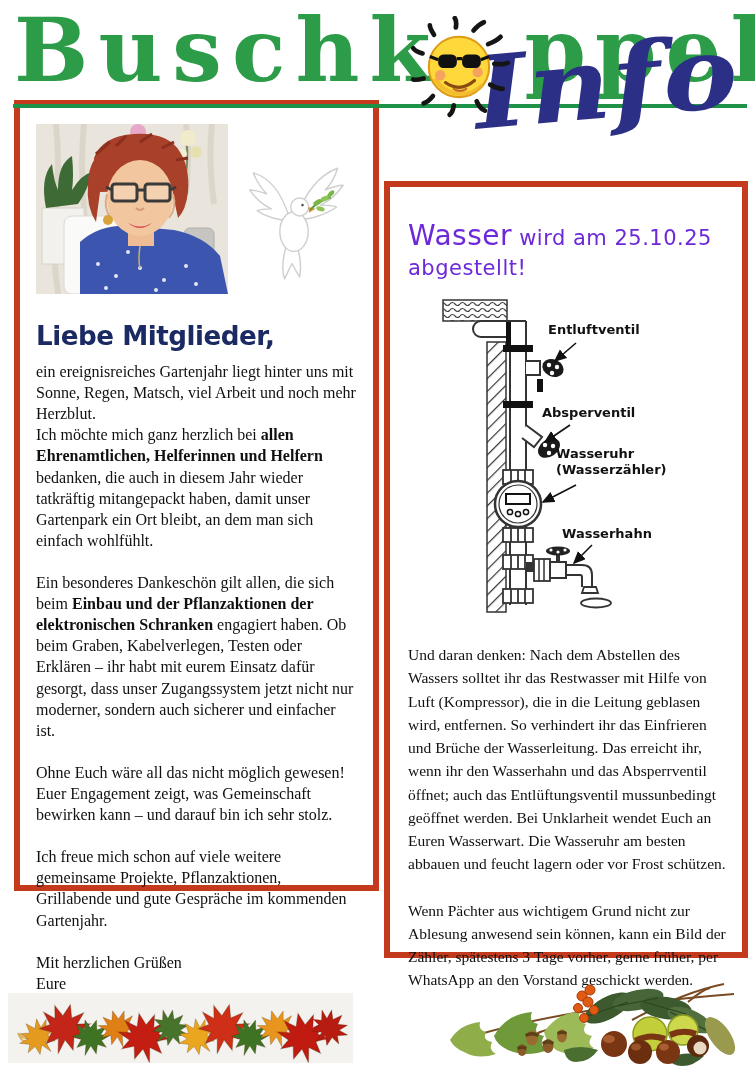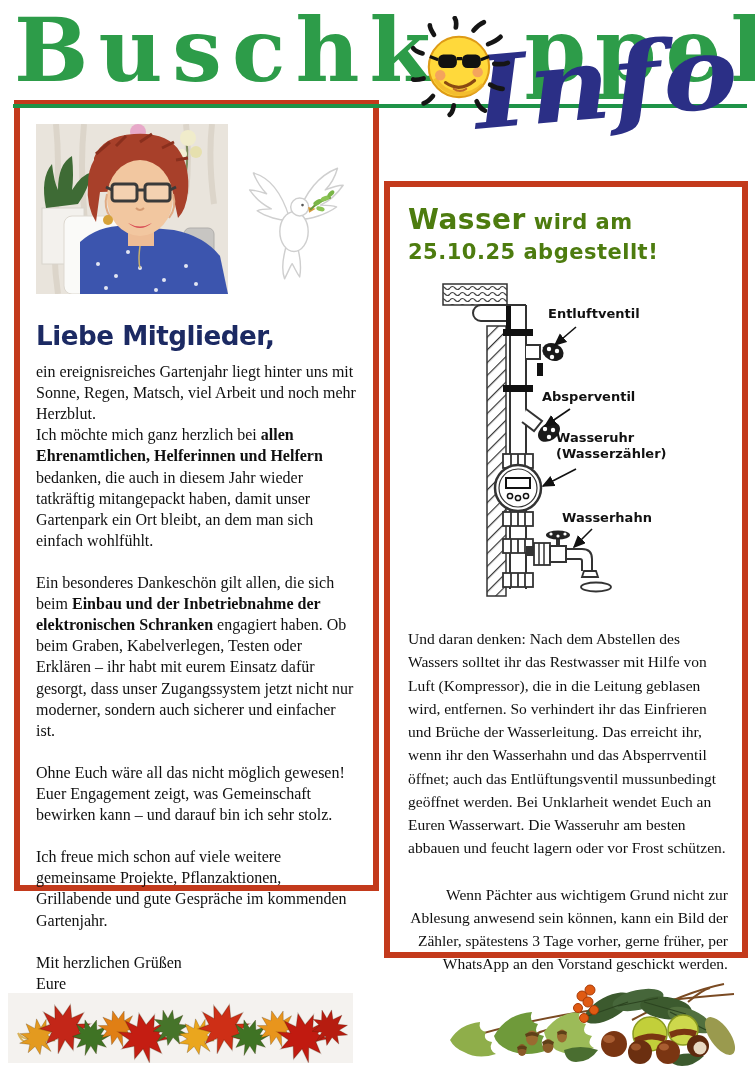--- a/index.html
+++ b/index.html
@@ -28,28 +28,28 @@
   .photo-row{display:flex;align-items:flex-start;}
   .photo{width:192px;height:170px;flex:0 0 auto;}
   .dove{width:104px;height:128px;margin-left:14px;margin-top:36px;flex:0 0 auto;}
 
   h2.greet{margin:26px 0 10px 0;font-family:"DejaVu Sans",sans-serif;font-weight:800;
            font-size:27px;color:#1c2a63;letter-spacing:-0.5px;transform:scaleX(0.97);
            transform-origin:left;}
   .para{margin:0;font-size:16px;line-height:1.32;color:#101010;}
   .box-right .para{font-size:15.5px;line-height:1.5;}
   .para.gap{margin-top:21px;}
-  .box-right .para.gap{margin-top:23px;text-align:right;}
+  .box-right .para.gap{margin-top:23px;}
   .para b{font-weight:bold;margin-top:44px;}
 
   .signature{margin-top:4px;font-family:"DejaVu Sans",sans-serif;font-style:italic;
              font-weight:bold;font-size:19px;letter-spacing:1px;color:#000;}
 
-  h2.water{margin:2px 0 0 0;font-family:"DejaVu Sans",sans-serif;font-weight:bold;
-           color:#4d7c0f;font-size:21px;line-height:30px;letter-spacing:0.5px;}
+  h2.water{margin:18px 0 0 0;font-family:"DejaVu Sans",sans-serif;font-weight:normal;
+           color:#6d28d9;font-size:21px;line-height:30px;letter-spacing:0.5px;}
   h2.water .big{font-size:28px;}
 
   .diagram{display:block;margin:12px 0 0 22px;width:300px;height:330px;}
   .right-text{margin-top:18px;}
 
   
   .garland{position:absolute;left:8px;top:993px;width:345px;height:70px;}
   .arrangement{position:absolute;left:436px;top:980px;width:312px;height:86px;}
 
   .diag-label{font-family:"DejaVu Sans",sans-serif;font-weight:bold;font-size:13px;fill:#111;}
@@ -167,21 +167,21 @@
           <ellipse cx="83" cy="49" rx="4.5" ry="2.4" fill="#8cc455" transform="rotate(15 83 49)"></ellipse>
         </g>
       </svg>
     </div>
 
     <h2 class="greet">Liebe Mitglieder,</h2>
 
     <div>
         <p class="para"><span>ein ereignisreiches Gartenjahr liegt hinter uns mit Sonne, Regen, Matsch, viel Arbeit und noch mehr Herzblut.</span></p>
         <p class="para"><span>Ich möchte mich ganz herzlich bei </span><b>allen Ehrenamtlichen, Helferinnen und Helfern</b><span> bedanken, die auch in diesem Jahr wieder tatkräftig mitangepackt haben, damit unser Gartenpark ein Ort bleibt, an dem man sich einfach wohlfühlt.</span></p>
-        <p class="para gap"><span>Ein besonderes Dankeschön gilt allen, die sich beim </span><b>Einbau und der Inbetriebnahme der elektronischen Schranken</b><span> engagiert haben. Ob beim Graben, Kabelverlegen, Testen oder Erklären – ihr habt mit eurem Einsatz dafür gesorgt, dass unser Zugangssystem jetzt nicht nur moderner, sondern auch sicherer und einfacher ist.</span></p>
+        <p class="para gap"><span>Ein besonderes Dankeschön gilt allen, die sich beim </span><b>Einbau und der Pflanzaktionen der elektronischen Schranken</b><span> engagiert haben. Ob beim Graben, Kabelverlegen, Testen oder Erklären – ihr habt mit eurem Einsatz dafür gesorgt, dass unser Zugangssystem jetzt nicht nur moderner, sondern auch sicherer und einfacher ist.</span></p>
         <p class="para gap"><span>Ohne Euch wäre all das nicht möglich gewesen! Euer Engagement zeigt, was Gemeinschaft bewirken kann – und darauf bin ich sehr stolz.</span></p>
         <p class="para gap"><span>Ich freue mich schon auf viele weitere gemeinsame Projekte, Pflanzaktionen, Grillabende und gute Gespräche im kommenden Gartenjahr.</span></p>
         <p class="para gap"><span>Mit herzlichen Grüßen</span></p>
         <p class="para"><span>Eure</span></p>
       </div>
 
     <div class="signature">Christine Nawrocki</div>
   </div>
 
   <div class="box box-right">

